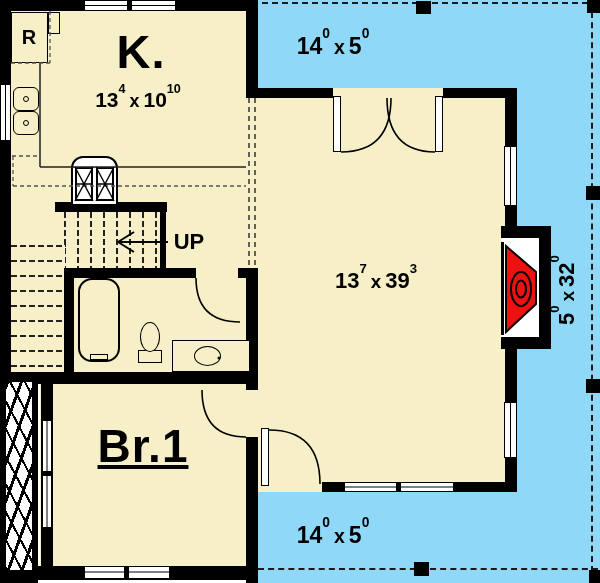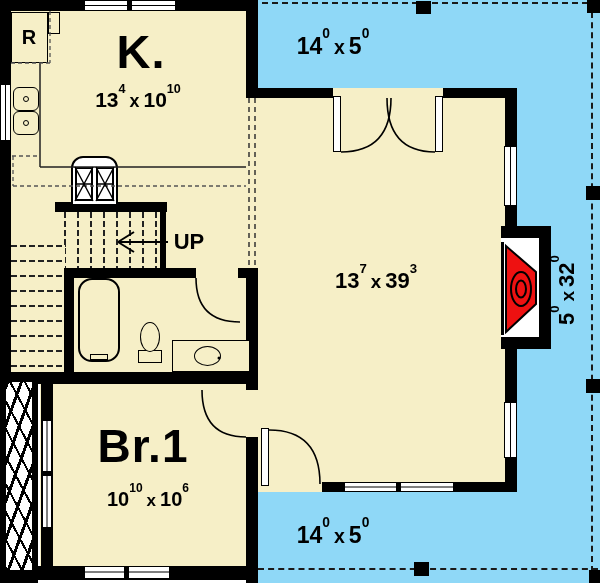--- a/index.html
+++ b/index.html
@@ -157,36 +157,33 @@
       <ellipse cx="521" cy="289" rx="10" ry="17" fill="none" stroke="#000" stroke-width="2"></ellipse>
       <ellipse cx="521" cy="289" rx="5" ry="8.5" fill="none" stroke="#000" stroke-width="2"></ellipse>
     </g>
     <g stroke="#000" stroke-width="1">
       <path d="M85,5.5 L175,5.5 M5.5,85 L5.5,140 M510.5,147 L510.5,205 M510.5,403 L510.5,457 M345,487 L453,487 M85,572 L169,572 M47,421 L47,527"></path>
     </g>
     <circle cx="219" cy="358" r="1.5" fill="#000"></circle>
   </svg>
 
   <div class="label room-label" style="left:61px;top:24px;width:160px;font-size:47px;">K.</div>
-  <div class="label room-label" style="left:63px;top:419px;width:160px;font-size:46px;">Br.1</div>
+  <div class="label room-label" style="left:63px;top:419px;width:160px;font-size:46px;text-decoration:underline;">Br.1</div>
   <div class="label" style="left:19px;top:26px;width:20px;font-size:20px;">R</div>
   <div class="label" style="left:169px;top:229px;width:40px;font-size:22px;">UP</div>
 
   <div class="dim" style="left:58px;top:88px;width:160px;font-size:21px;">
     <span>13</span><sup>4</sup><span class="sep">x</span><span>10</span><sup>10</sup>
   </div>
   <div class="dim" style="left:253px;top:33px;width:160px;font-size:23px;">
     <span>14</span><sup>0</sup><span class="sep">x</span><span>5</span><sup>0</sup>
   </div>
   <div class="dim" style="left:296px;top:268px;width:160px;font-size:22px;">
     <span>13</span><sup>7</sup><span class="sep">x</span><span>39</span><sup>3</sup>
   </div>
-  <div class="dim" style="left:68px;top:488px;width:160px;font-size:20px;">
-    <span>10</span><sup>10</sup><span class="sep">x</span><span>10</span><sup>6</sup>
-  </div>
   <div class="dim" style="left:253px;top:522px;width:160px;font-size:23px;">
     <span>14</span><sup>0</sup><span class="sep">x</span><span>5</span><sup>0</sup>
   </div>
   <div class="dim" style="left:512px;top:277px;width:110px;font-size:22px;transform:rotate(-90deg);">
     <span>5</span><sup>0</sup><span class="sep">x</span><span>32</span><sup>0</sup>
   </div>
 
 </div>
 
 </body></html>

